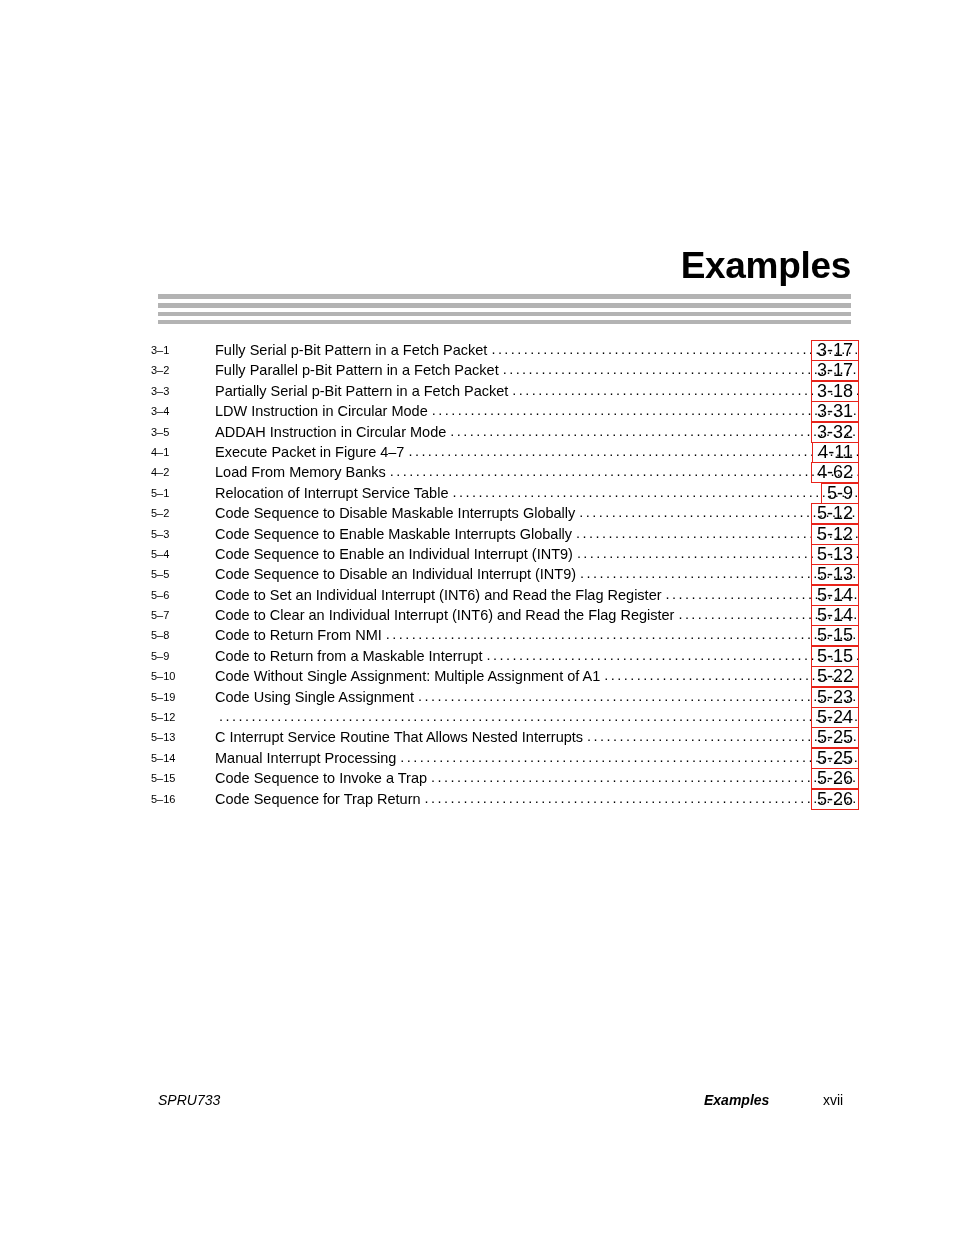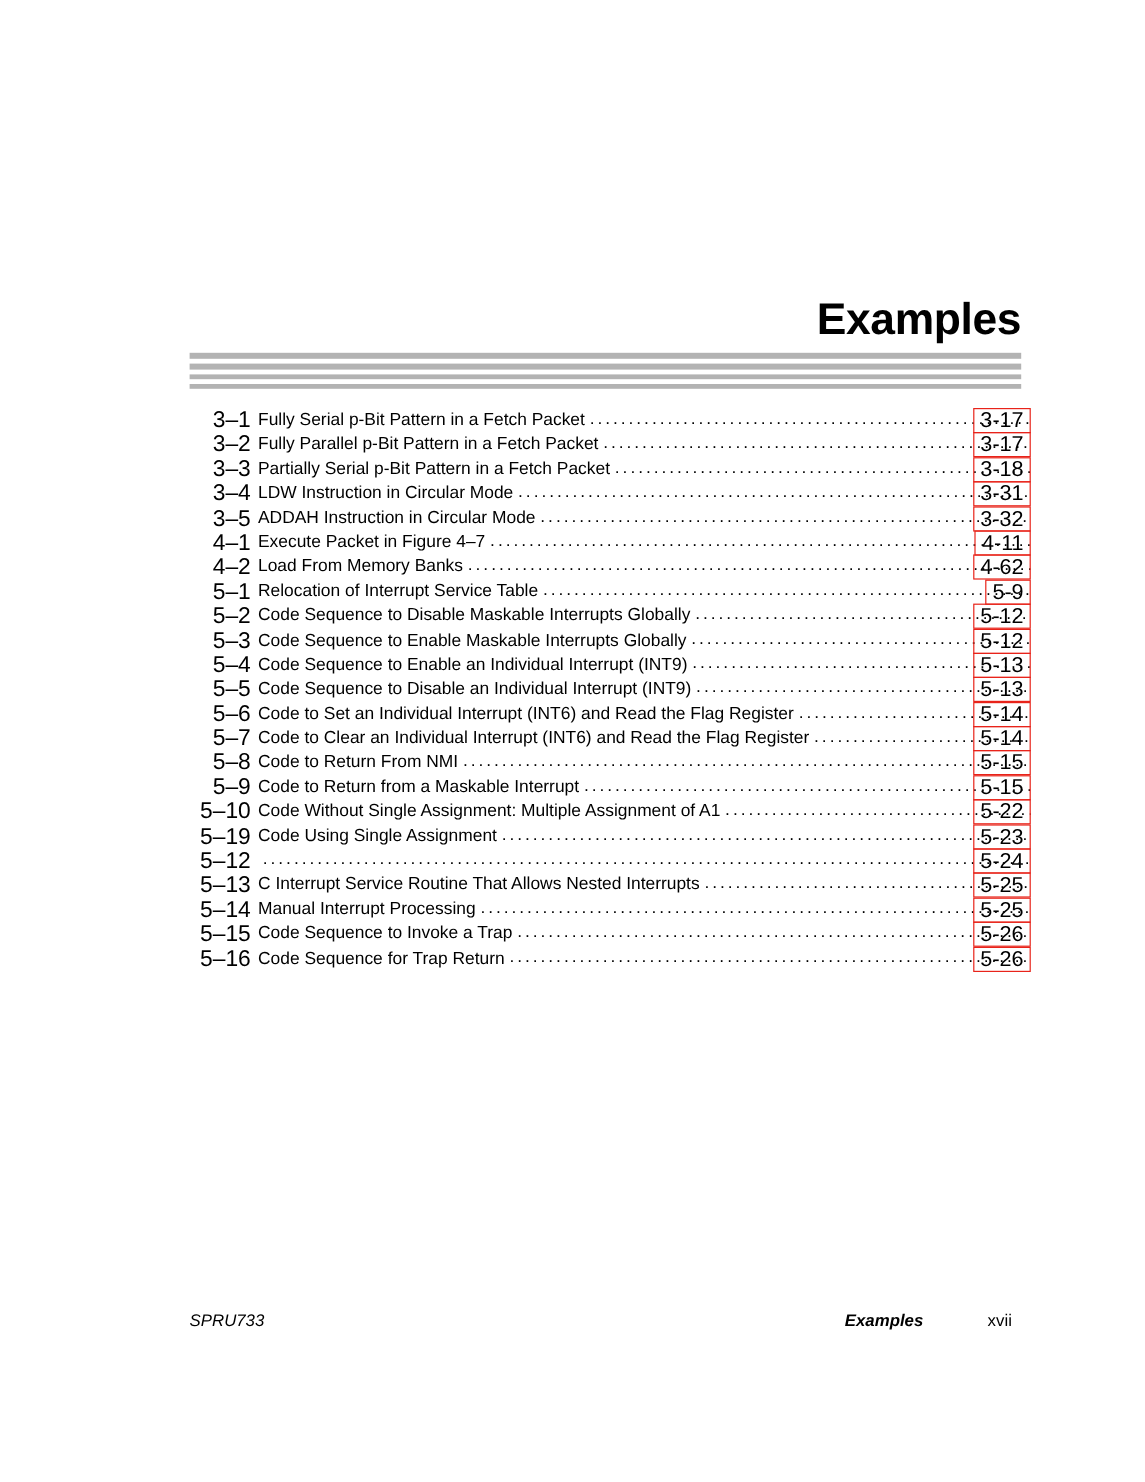--- a/index.html
+++ b/index.html
@@ -65,22 +65,22 @@
   .toc-row {
     position: relative;
     height: 20.4px;
     display: flex;
     align-items: flex-start;
   }
   .ex-num {
     position: absolute;
     left: 140px;
     width: 58px;
-    text-align: right;
-    font-size: 19px;
+    text-align: left;
+    font-size: 11px;
     line-height: 19px;
     white-space: nowrap;
   }
   .ex-body {
     position: absolute;
     left: 204px;
     right: 106px;
     height: 19px;
     display: flex;
     align-items: baseline;

